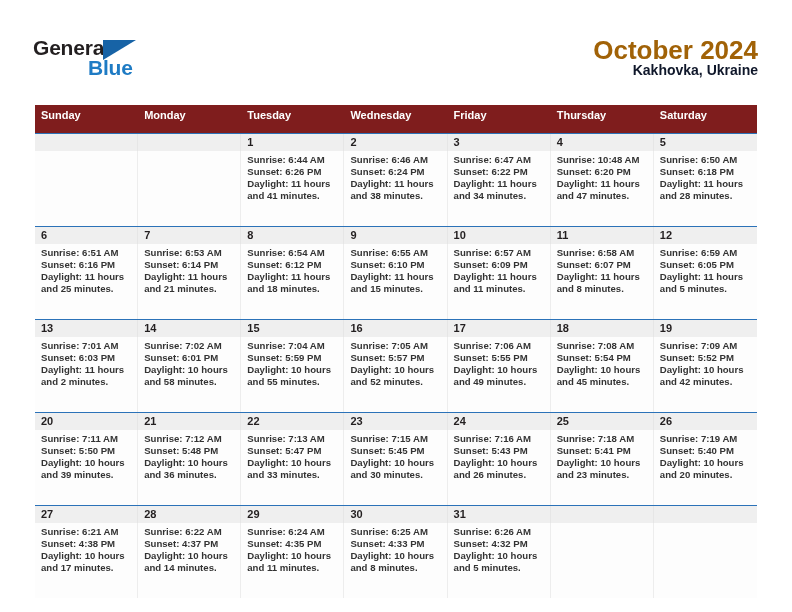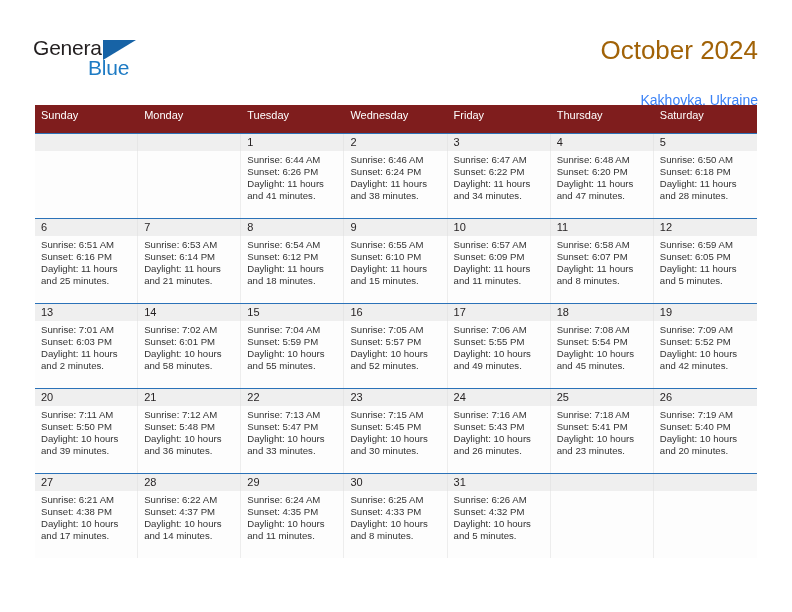--- a/index.html
+++ b/index.html
@@ -10,20 +10,21 @@
     width: 792px;
     height: 612px;
     background: #ffffff;
     font-family: "Liberation Sans", sans-serif;
     overflow: hidden;
   }
   .page {
     position: relative;
     width: 792px;
     height: 612px;
+    font-weight: bold;
   }
 
   
   .top {
     position: absolute;
     left: 0;
     top: 0;
     width: 792px;
     height: 100px;
   }
@@ -68,23 +69,23 @@
     top: 36px;
     font-size: 26px;
     color: #a16207;
     text-align: right;
     white-space: nowrap;
     line-height: 28px;
   }
   .subtitle {
     position: absolute;
     right: 34px;
-    top: 92px;
+    top: 62px;
     font-size: 14px;
-    color: #3b82f6;
+    color: #0f172a;
     text-align: center;
     white-space: nowrap;
     line-height: 16px;
   }
 
   
   .calendar {
     position: absolute;
     left: 35px;
     top: 105px;
@@ -112,21 +113,21 @@
   }
   .week-numbers {
     display: flex;
     width: 722px;
     background: #efefef;
     height: 17px;
   }
   .week-cells {
     display: flex;
     width: 722px;
-    height: 67px;
+    height: 75px;
     background: #fdfdfd;
   }
   .num-cell {
     width: 103.143px;
     box-sizing: border-box;
     font-size: 11px;
     color: #231f20;
     line-height: 17px;
     padding-left: 6px;
     border-right: 1px solid #e6e6e6;
@@ -206,21 +207,21 @@
           <div class="line">Daylight: 11 hours</div>
           <div class="line">and 38 minutes.</div>
         </div>
         <div class="day-cell">
           <div class="line">Sunrise: 6:47 AM</div>
           <div class="line">Sunset: 6:22 PM</div>
           <div class="line">Daylight: 11 hours</div>
           <div class="line">and 34 minutes.</div>
         </div>
         <div class="day-cell">
-          <div class="line">Sunrise: 6:48 AM</div>
+          <div class="line">Sunrise: 10:48 AM</div>
           <div class="line">Sunset: 6:20 PM</div>
           <div class="line">Daylight: 11 hours</div>
           <div class="line">and 47 minutes.</div>
         </div>
         <div class="day-cell">
           <div class="line">Sunrise: 6:50 AM</div>
           <div class="line">Sunset: 6:18 PM</div>
           <div class="line">Daylight: 11 hours</div>
           <div class="line">and 28 minutes.</div>
         </div>

